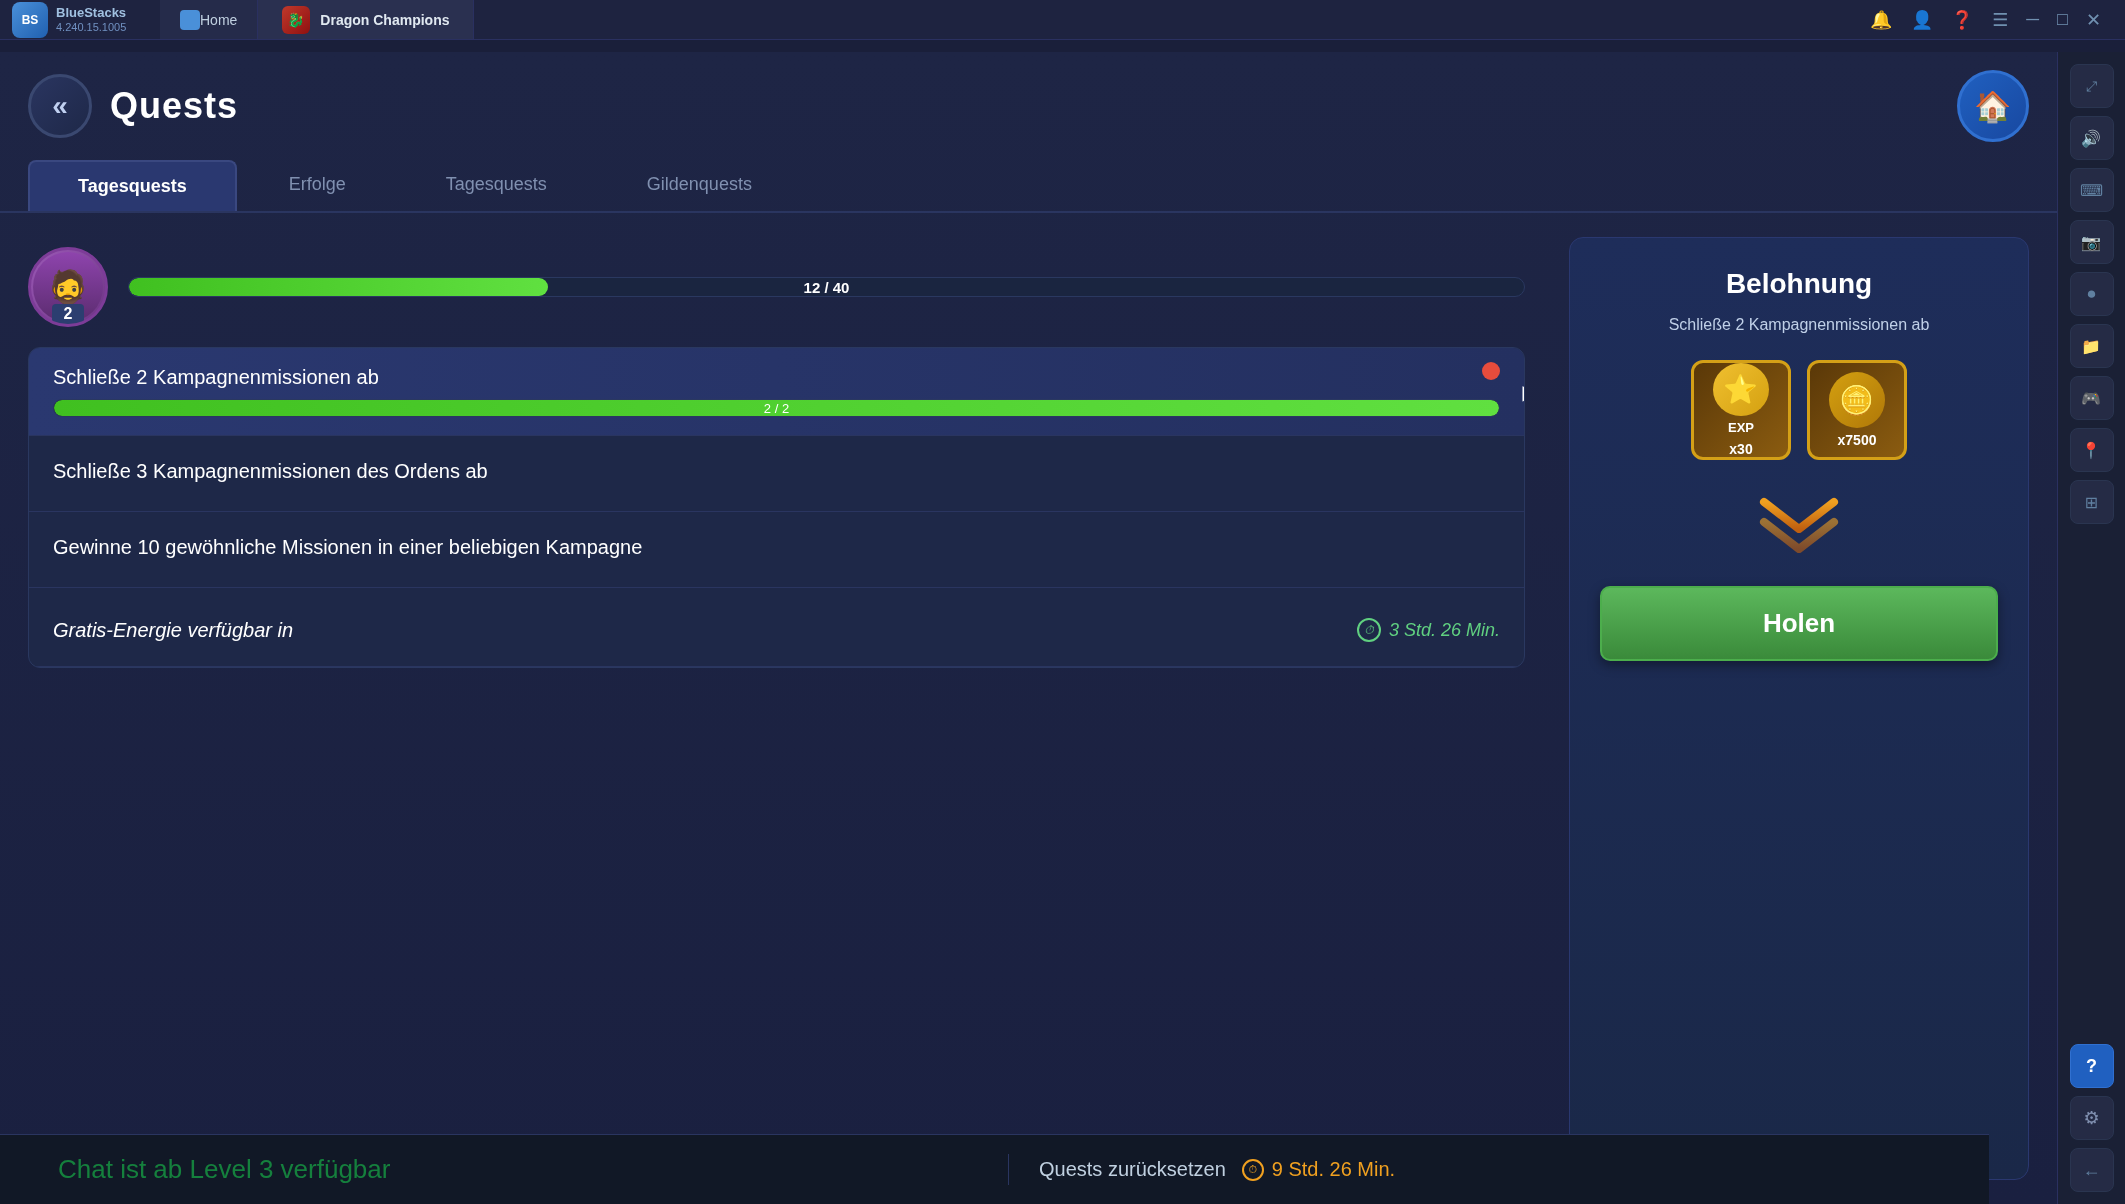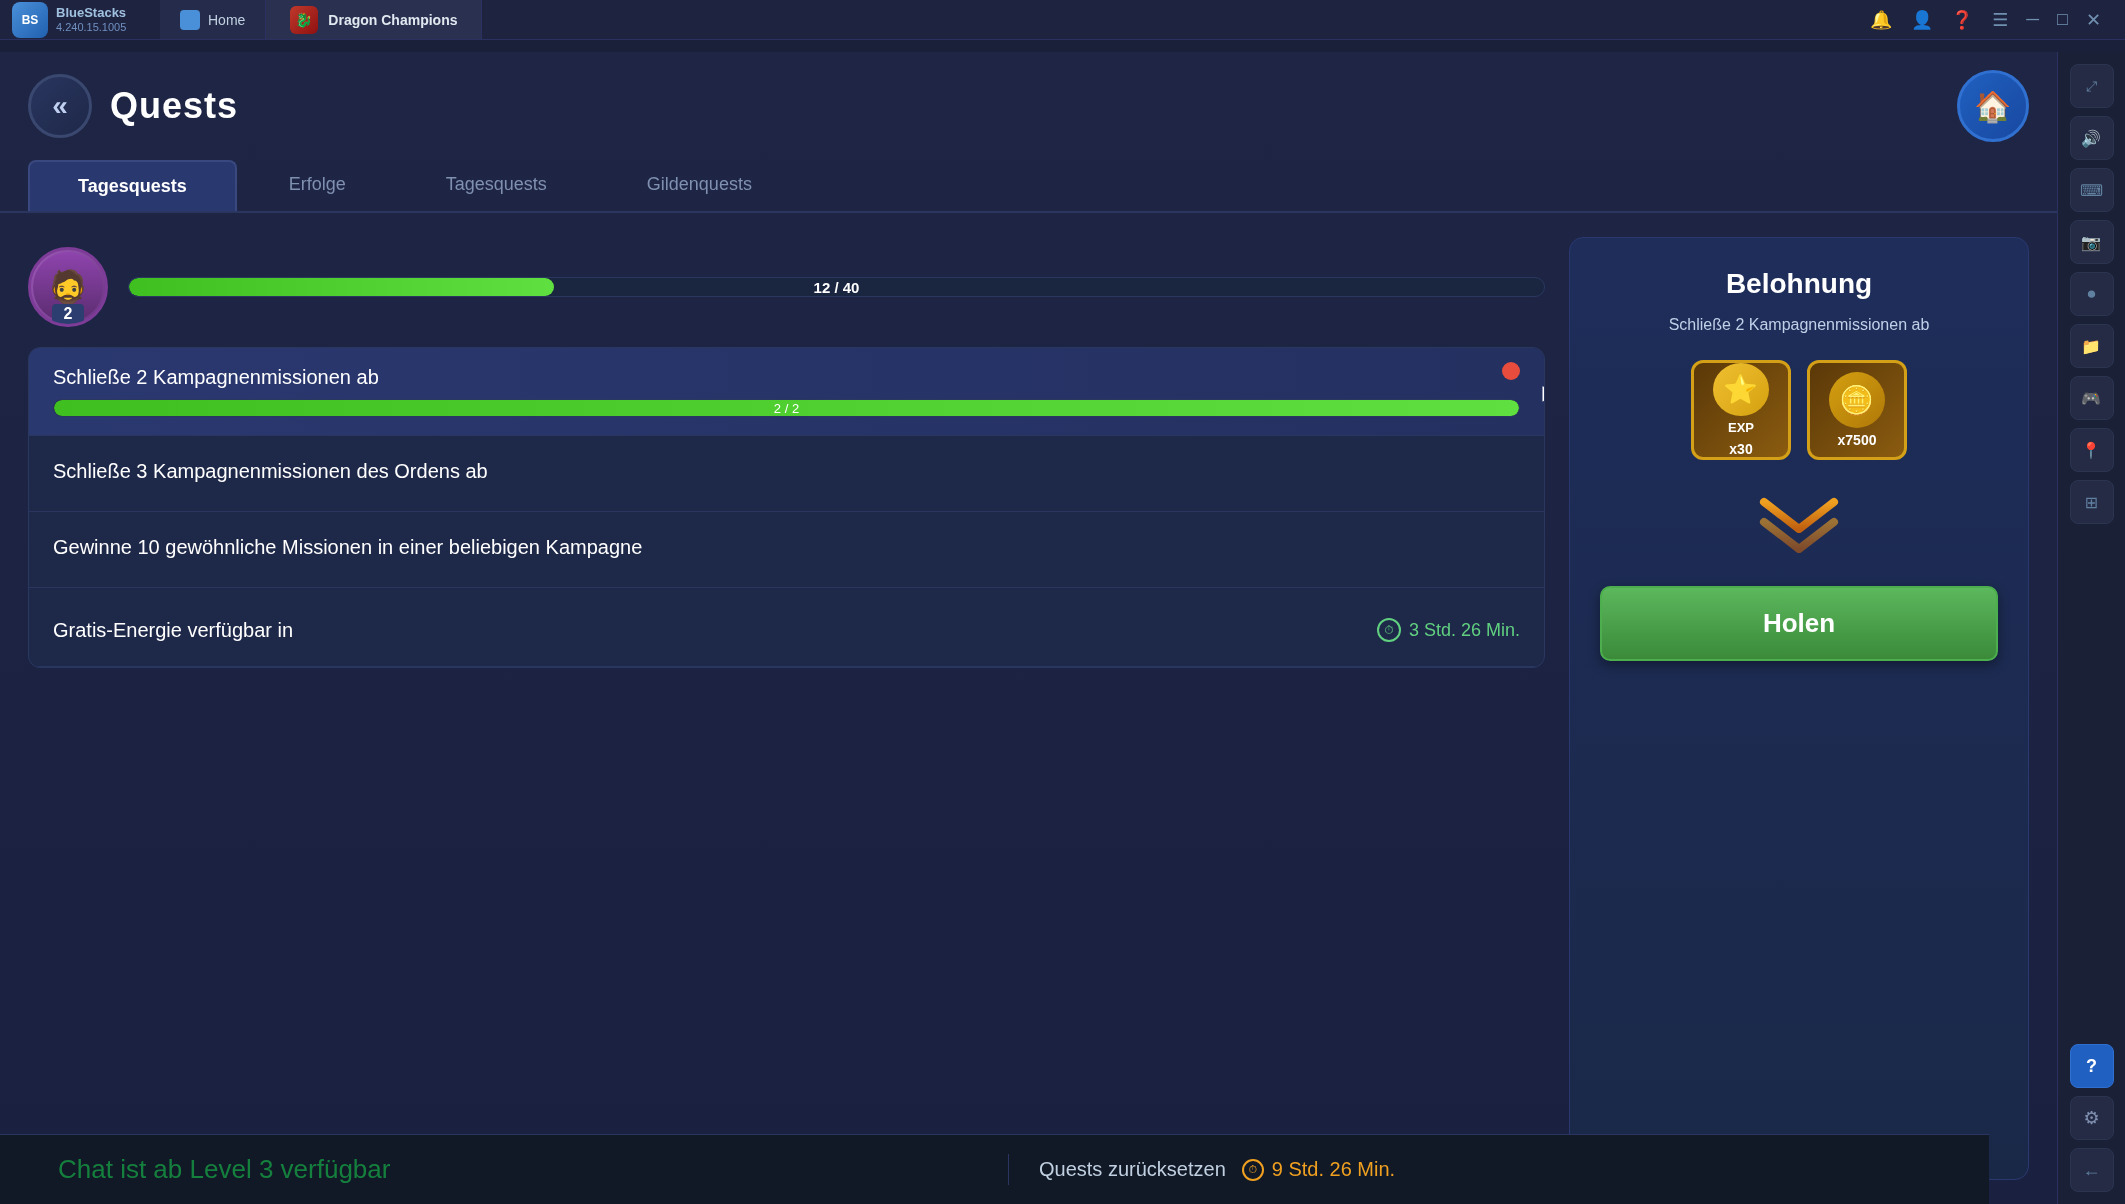--- a/index.html
+++ b/index.html
@@ -34,21 +34,21 @@
       width: 36px; height: 36px;
       background: linear-gradient(135deg, #4a90d9, #2060b0);
       border-radius: 8px;
       display: flex; align-items: center; justify-content: center;
       color: white; font-weight: bold; font-size: 12px;
     }
     .bs-text { color: #7090c0; font-size: 11px; line-height: 1.2; }
     .bs-text .bs-name { color: #a0c0e0; font-weight: bold; font-size: 13px; }
 
     .tab-home {
-      display: flex; align-items: center; gap: 8px;
+      display: flex; align-items: center; 
       padding: 0 20px; height: 100%;
       background: #252b4a;
       color: #c0d0e0;
       font-size: 14px;
       border-right: 1px solid #2a3060;
       cursor: pointer;
     }
     .tab-home-icon {
       width: 20px; height: 20px;
       background: #4a90d9;
@@ -330,20 +330,21 @@
       border-radius: 50%;
     }
 
     
     .energy-quest {
       padding: 24px 24px;
       display: flex;
       align-items: center;
       justify-content: space-between;
       border-bottom: 1px solid #2a3560;
+      font-style: italic;
     }
     .energy-title {
       color: white;
       font-size: 20px;
     }
     .energy-timer {
       display: flex;
       align-items: center;
       gap: 8px;
       color: #60d080;
@@ -362,20 +363,21 @@
     .right-panel {
       width: 460px;
       background: linear-gradient(180deg, #1e2d5a 0%, #1a2848 100%);
       border-radius: 14px;
       border: 1px solid #2a3870;
       padding: 30px;
       display: flex;
       flex-direction: column;
       align-items: center;
       gap: 16px;
+      margin-left: 20px;
     }
     .reward-title {
       color: white;
       font-size: 28px;
       font-weight: bold;
       text-align: center;
     }
     .reward-desc {
       color: #c0d0e8;
       font-size: 16px;

